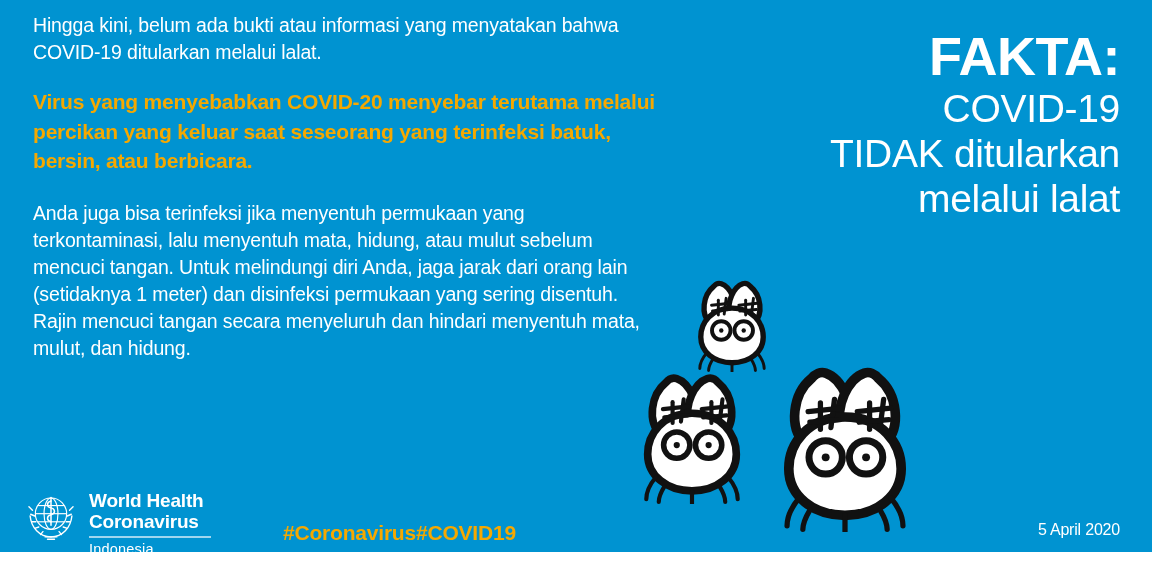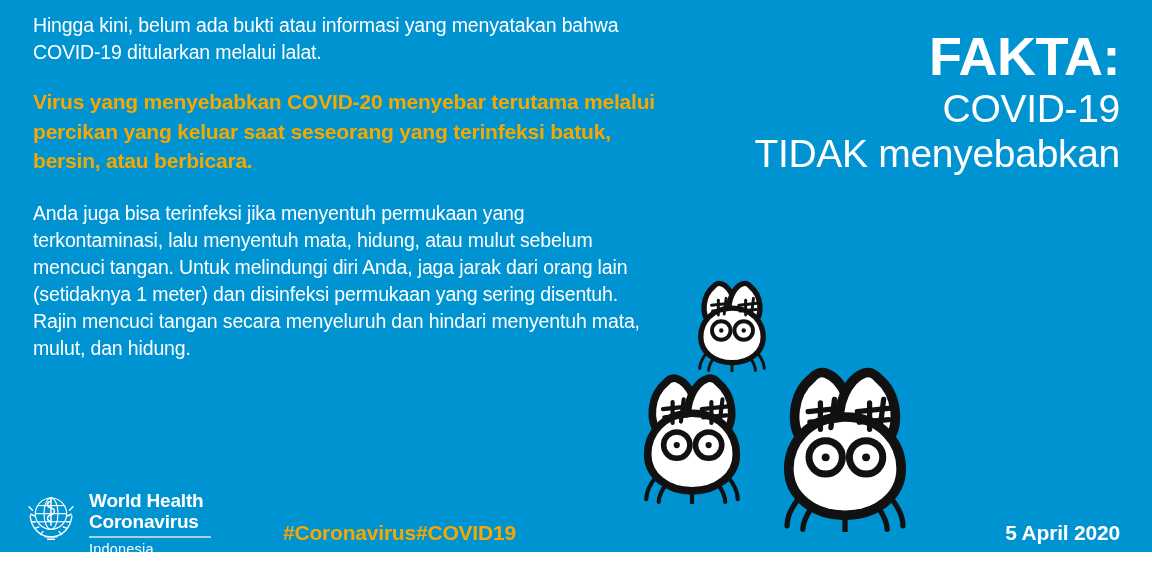--- a/index.html
+++ b/index.html
@@ -130,40 +130,41 @@
     font-weight: bold;
     font-size: 21px;
     letter-spacing: -0.2px;
   }
 
   .date-stamp {
     position: absolute;
     right: 32px;
     top: 521px;
     color: #ffffff;
-    font-weight: bold;
-    font-size: 21px;
+    font-weight: normal;
+    font-size: 16px;
     letter-spacing: -0.2px;
   }
 </style>
 </head>
 <body>
 
 <div id="poster">
 
   <div class="text-column">
     <p class="para para-intro">Hingga kini, belum ada bukti atau informasi yang menyatakan bahwa COVID-19 ditularkan melalui lalat.</p>
     <p class="para-highlight">Virus yang menyebabkan COVID-20 menyebar terutama melalui percikan yang keluar saat seseorang yang terinfeksi batuk, bersin, atau berbicara.</p>
     <p class="para para-body">Anda juga bisa terinfeksi jika menyentuh permukaan yang terkontaminasi, lalu menyentuh mata, hidung, atau mulut sebelum mencuci tangan. Untuk melindungi diri Anda, jaga jarak dari orang lain (setidaknya 1 meter) dan disinfeksi permukaan yang sering disentuh. Rajin mencuci tangan secara menyeluruh dan hindari menyentuh mata, mulut, dan hidung.</p>
   </div>
 
   <div class="headline">
     <span class="headline-fakta">FAKTA:</span>
     <span class="headline-line">COVID-19</span>
-    <span class="headline-line">TIDAK menyebabkan</span>
+    <span class="headline-line">TIDAK ditularkan</span>
+    <span class="headline-line">melalui lalat</span>
   </div>
 
   <div class="fly" id="fly-small">
     <svg viewBox="0 0 200 205" width="98" height="100" xmlns="http://www.w3.org/2000/svg">
       <g fill="#ffffff" stroke="#111111" stroke-width="11" stroke-linecap="round" stroke-linejoin="round">
         <path d="M62 30 C40 48 36 86 54 104 C72 120 96 110 104 86 C112 62 96 30 78 24 C72 22 66 25 62 30 Z"></path>
         <path d="M138 30 C160 48 164 86 146 104 C128 120 104 110 96 86 C88 62 104 30 122 24 C128 22 134 25 138 30 Z"></path>
         <path d="M100 74 C58 74 36 104 36 133 C36 164 64 186 100 186 C136 186 164 164 164 133 C164 104 142 74 100 74 Z"></path>
       </g>
       <g fill="#ffffff" stroke="#111111" stroke-width="8">

